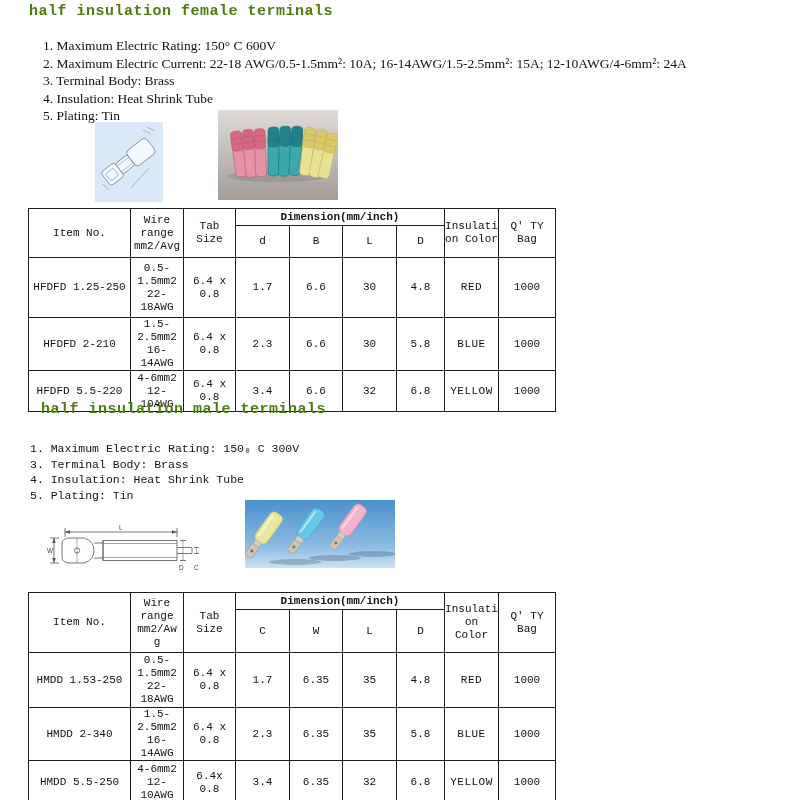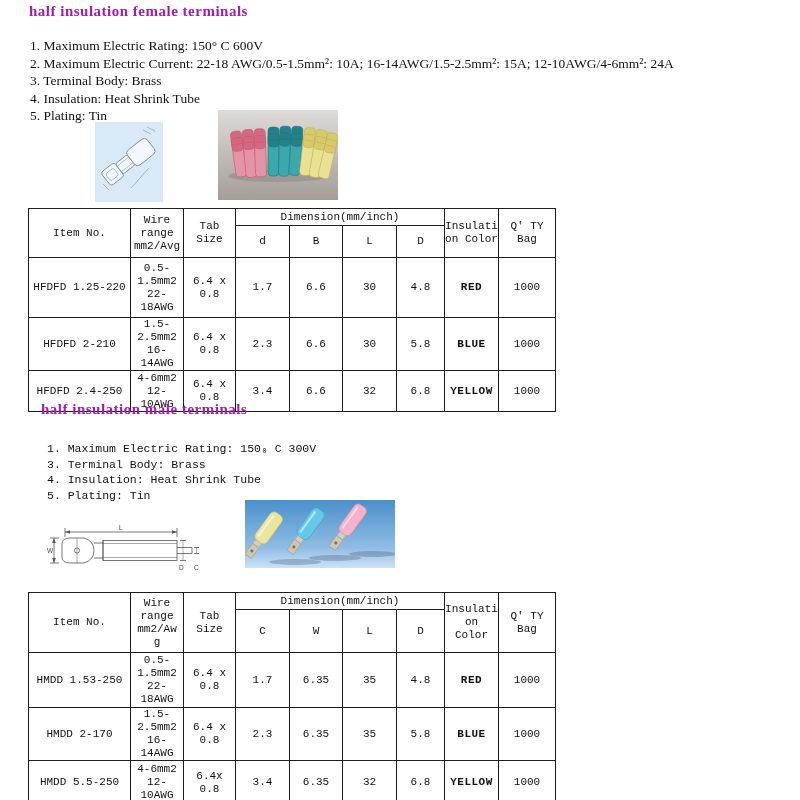--- a/index.html
+++ b/index.html
@@ -1,40 +1,40 @@
 <!DOCTYPE html>
 <html><head>
 <meta charset="utf-8">
 <style>
   html,body{margin:0;padding:0;}
   body{width:800px;height:800px;background:#ffffff;position:relative;overflow:hidden;
        font-family:"Liberation Mono",monospace;color:#111;}
   .abs{position:absolute;}
-  .sec-title{font-family:Liberation Serif, serif;font-weight:bold;font-size:15px;
-             letter-spacing:.5px;color:#a21caf;white-space:nowrap;}
+  .sec-title{font-family:Liberation Mono, monospace;font-weight:bold;font-size:15px;
+             letter-spacing:.5px;color:#4d7c0f;white-space:nowrap;}
   .specs1 .spec-line{font-family:"Liberation Serif",serif;font-size:13.5px;line-height:17.5px;white-space:nowrap;}
   .specs2 .spec-line{font-family:"Liberation Mono",monospace;font-size:11.5px;line-height:15.6px;white-space:nowrap;}
   table.t{border-collapse:collapse;table-layout:fixed;}
   table.t td{border:1px solid #1c1c1c;font-family:"Liberation Mono",monospace;font-size:11px;
              line-height:13px;text-align:center;vertical-align:middle;padding:0;
              white-space:pre-line;overflow:visible;}
-  td.dim-group{height:16px;font-size:11.5px;}
+  td.dim-group{height:16px;font-size:11.5px;font-weight:bold;}
   td.cell-item{text-align:left;vertical-align:bottom;padding-left:2px;padding-bottom:1px;}
   td.cell-bottom{vertical-align:bottom;padding-bottom:1px;margin-left:28px;}
   td.cell-tab{font-family:"Liberation Sans",sans-serif;font-size:12px;white-space:nowrap;}
-  td.cell-color{font-weight:bold;font-size:12.5px;letter-spacing:.5px;}
+  td.cell-color{font-weight:normal;font-size:12.5px;letter-spacing:.5px;}
   .imgbox{position:absolute;}
   svg{display:block;}
 </style>
 </head>
 <body>
 
 <div class="abs sec-title" style="left:29px;top:3px;">half insulation female terminals</div>
 
-<div class="abs specs1" style="left:30px;top:37px;">
+<div class="abs specs1" style="left:43px;top:37px;">
   <div class="spec-line">1. Maximum Electric Rating: 150° C  600V</div>
   <div class="spec-line">2. Maximum Electric Current: 22-18 AWG/0.5-1.5mm²: 10A; 16-14AWG/1.5-2.5mm²: 15A; 12-10AWG/4-6mm²: 24A</div>
   <div class="spec-line">3. Terminal Body: Brass</div>
   <div class="spec-line">4. Insulation: Heat Shrink Tube</div>
   <div class="spec-line">5. Plating: Tin</div>
 </div>
 
 <div class="imgbox" style="left:95px;top:122px;">
   <svg width="68" height="80" viewBox="0 0 68 80">
     <rect x="0" y="0" width="68" height="80" fill="#d9e9f7"></rect>
@@ -156,21 +156,21 @@
     <td rowspan="2">Q' TY
 Bag</td>
   </tr>
   <tr style="height:32px">
     <td>d</td>
     <td>B</td>
     <td>L</td>
     <td>D</td>
   </tr>
   <tr style="height:60px">
-    <td class="cell-item">HFDFD 1.25-220</td>
+    <td class="cell-item">HFDFD 1.25-250</td>
     <td>0.5-
 1.5mm2
 22-
 18AWG</td>
     <td class="cell-tab">6.4 x 0.8</td>
     <td>1.7</td>
     <td>6.6</td>
     <td class="cell-bottom">30</td>
     <td>4.8</td>
     <td class="cell-color">RED</td>
@@ -183,38 +183,38 @@
 16-14AWG</td>
     <td class="cell-tab">6.4 x 0.8</td>
     <td>2.3</td>
     <td>6.6</td>
     <td class="cell-bottom">30</td>
     <td>5.8</td>
     <td class="cell-color">BLUE</td>
     <td class="cell-bottom">1000</td>
   </tr>
   <tr style="height:41px">
-    <td class="cell-item">HFDFD 2.4-250</td>
+    <td class="cell-item">HFDFD 5.5-220</td>
     <td>4-6mm2
 12-
 10AWG</td>
     <td class="cell-tab">6.4 x 0.8</td>
     <td>3.4</td>
     <td>6.6</td>
     <td class="cell-bottom">32</td>
     <td>6.8</td>
     <td class="cell-color">YELLOW</td>
     <td class="cell-bottom">1000</td>
   </tr>
   </tbody>
 </table>
 
 <div class="abs sec-title" style="left:29px;top:401px;margin-left:12px;">half insulation male terminals</div>
 
-<div class="abs specs2" style="left:30px;top:441px;margin-left:17px;">
+<div class="abs specs2" style="left:30px;top:441px;">
   <div class="spec-line">1. Maximum Electric Rating: 150₀ C  300V</div>
   <div class="spec-line">3. Terminal Body: Brass</div>
   <div class="spec-line">4. Insulation: Heat Shrink Tube</div>
   <div class="spec-line">5. Plating: Tin</div>
 </div>
 
 <div class="imgbox" style="left:28px;top:524px;">
   <svg width="172" height="62" viewBox="0 0 172 62">
     <g stroke="#555" stroke-width="0.8" fill="none">
 
@@ -339,21 +339,21 @@
 18AWG</td>
     <td class="cell-tab">6.4 x 0.8</td>
     <td>1.7</td>
     <td>6.35</td>
     <td class="cell-bottom">35</td>
     <td>4.8</td>
     <td class="cell-color">RED</td>
     <td class="cell-bottom">1000</td>
   </tr>
   <tr style="height:46px">
-    <td class="cell-item">HMDD 2-170</td>
+    <td class="cell-item">HMDD 2-340</td>
     <td>1.5-
 2.5mm2
 16-14AWG</td>
     <td class="cell-tab">6.4 x 0.8</td>
     <td>2.3</td>
     <td>6.35</td>
     <td class="cell-bottom">35</td>
     <td>5.8</td>
     <td class="cell-color">BLUE</td>
     <td class="cell-bottom">1000</td>

